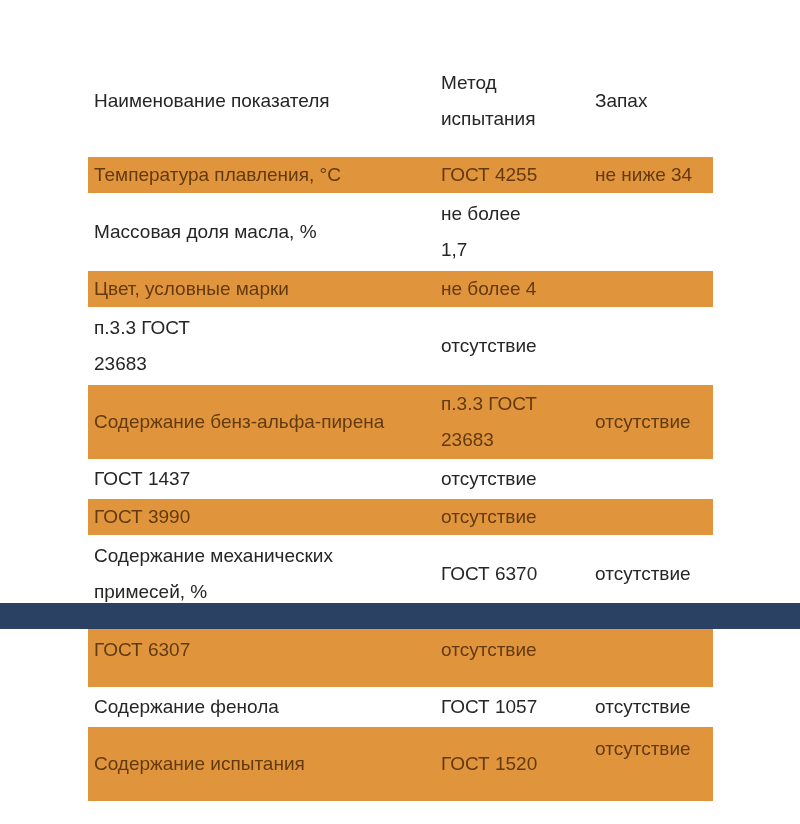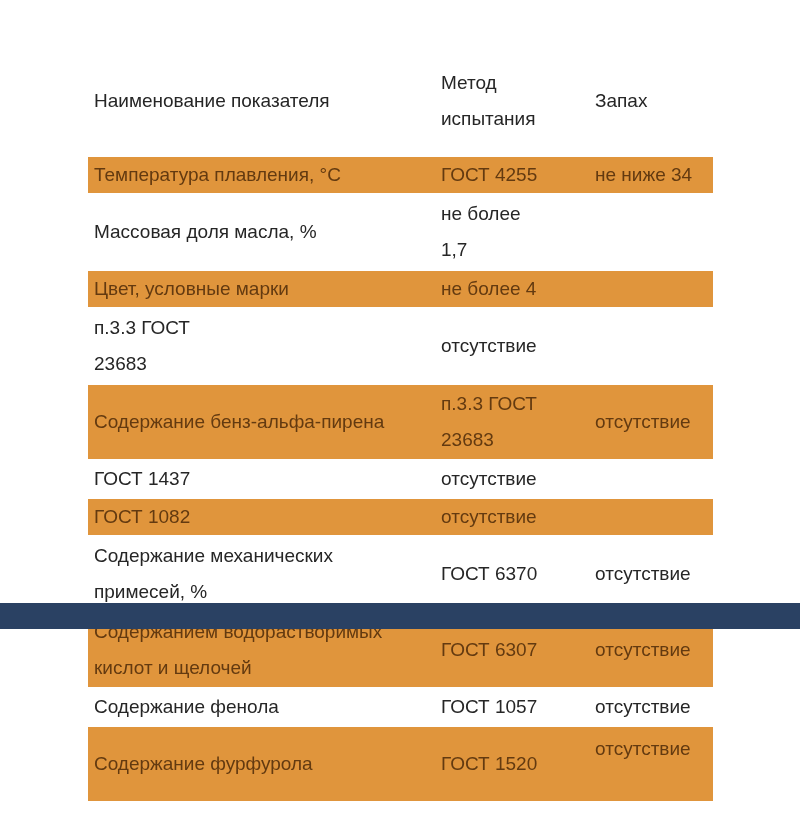--- a/index.html
+++ b/index.html
@@ -84,42 +84,40 @@
         <div class="cell c1">Содержание бенз-альфа-пирена</div>
         <div class="cell c2">п.3.3 ГОСТ
 23683</div>
         <div class="cell c3">отсутствие</div>
       </div>
         <div class="row short">
         <div class="cell c2">ГОСТ 1437</div>
         <div class="cell c3">отсутствие</div>
       </div>
         <div class="row hl short">
-        <div class="cell c2">ГОСТ 1082</div>
+        <div class="cell c2">ГОСТ 3990</div>
         <div class="cell c3">отсутствие</div>
       </div>
         <div class="row tall">
         <div class="cell c1">Содержание механических
 примесей, %</div>
         <div class="cell c2">ГОСТ 6370</div>
         <div class="cell c3">отсутствие</div>
       </div>
         <div class="row hl tall">
-        <div class="cell c1">Содержанием водорастворимых
-кислот и щелочей</div>
         <div class="cell c2">ГОСТ 6307</div>
         <div class="cell c3">отсутствие</div>
       </div>
         <div class="row short">
         <div class="cell c1">Содержание фенола</div>
         <div class="cell c2">ГОСТ 1057</div>
         <div class="cell c3">отсутствие</div>
       </div>
         <div class="row hl tall norm-top">
-        <div class="cell c1">Содержание фурфурола</div>
+        <div class="cell c1">Содержание испытания</div>
         <div class="cell c2">ГОСТ 1520</div>
         <div class="cell c3">отсутствие</div>
       </div>
       </div>
 
   </div>
 
   <div class="footer-bar"></div>
 </div>
 

